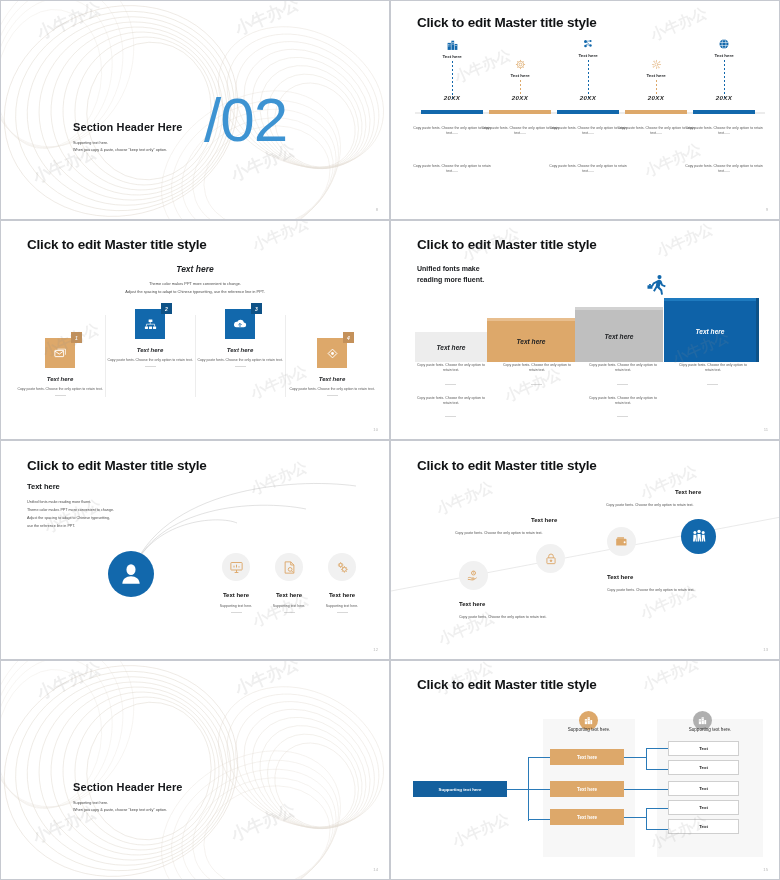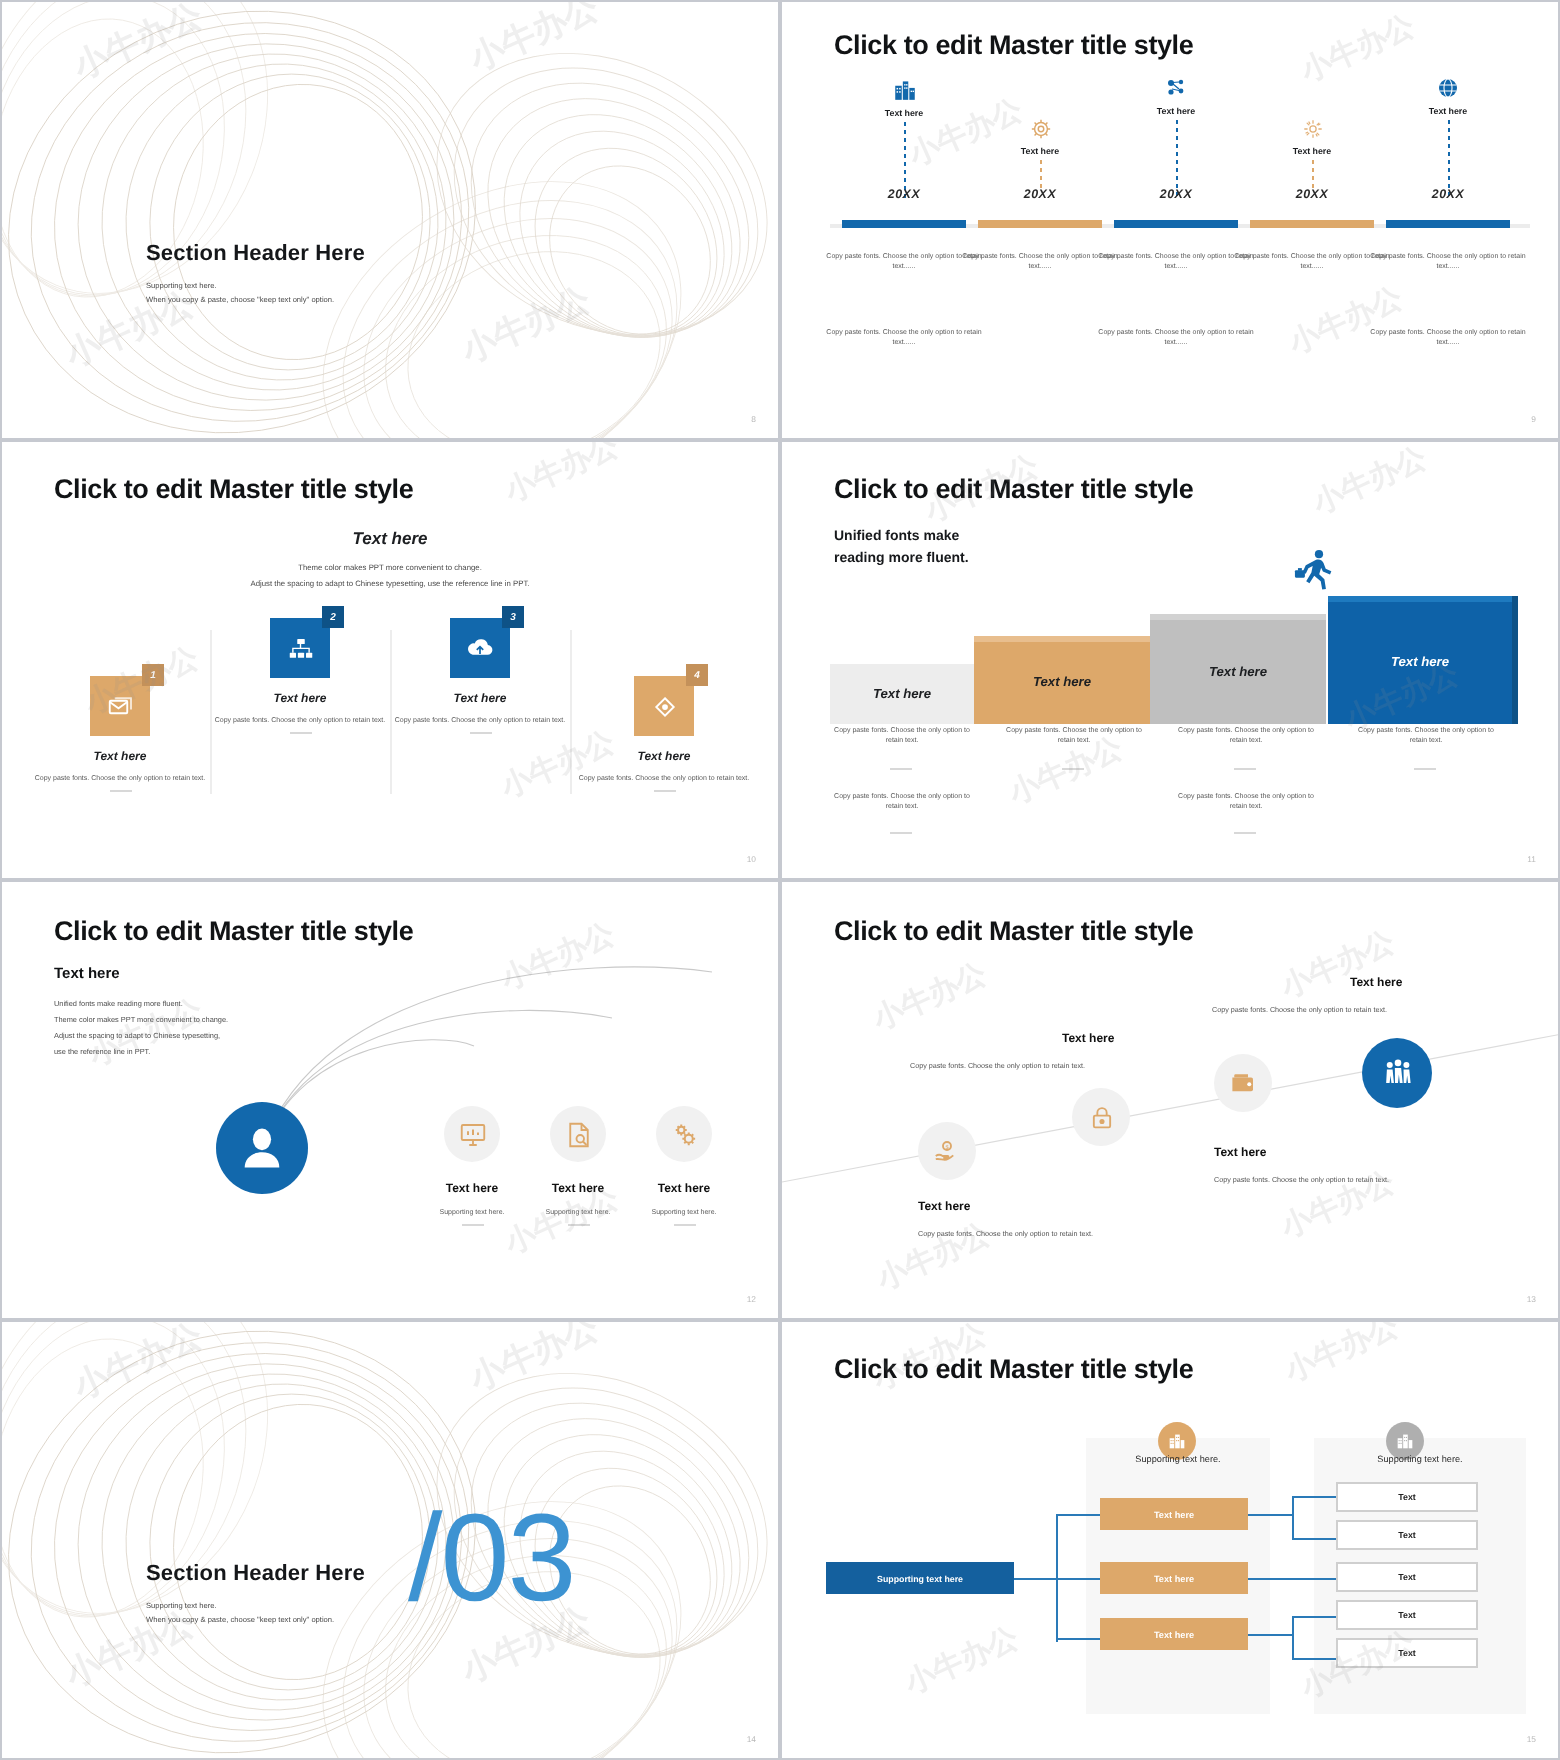--- a/index.html
+++ b/index.html
@@ -222,20 +222,21 @@
       <div class="wm" style="left:34px; top:8px; transform:rotate(-24deg);">小牛办公</div>
       <div class="wm" style="left:232px; top:4px; transform:rotate(-24deg);">小牛办公</div>
       <div class="wm" style="left:30px; top:152px; transform:rotate(-24deg);">小牛办公</div>
       <div class="wm" style="left:228px; top:150px; transform:rotate(-24deg);">小牛办公</div>
     </div>
     <div class="sec-title">Section Header Here</div>
     <div class="sec-sub">
       <div>Supporting text here.</div>
       <div>When you copy &amp; paste, choose "keep text only" option.</div>
     </div>
+    <div class="sec-num">/02</div>
     <div class="pagenum">8</div>
   </div>
 
   <div class="slide">
     <div class="master-title" style="left:26px; top:14px;">Click to edit Master title style</div>
 
     <div class="tl-axis"></div>
     <div class="tl-seg" style="left:30px;  width:62px; background:#1268AC;"></div>
     <div class="tl-seg" style="left:98px;  width:62px; background:#DDA86A;"></div>
     <div class="tl-seg" style="left:166px; width:62px; background:#1268AC;"></div>
@@ -655,21 +656,20 @@
       <div class="wm" style="left:34px; top:8px; transform:rotate(-24deg);">小牛办公</div>
       <div class="wm" style="left:232px; top:4px; transform:rotate(-24deg);">小牛办公</div>
       <div class="wm" style="left:30px; top:152px; transform:rotate(-24deg);">小牛办公</div>
       <div class="wm" style="left:228px; top:150px; transform:rotate(-24deg);">小牛办公</div>
     </div>
     <div class="sec-title">Section Header Here</div>
     <div class="sec-sub">
       <div>Supporting text here.</div>
       <div>When you copy &amp; paste, choose "keep text only" option.</div>
     </div>
-    <div class="sec-num">/03</div>
     <div class="pagenum">14</div>
   </div>
 
   <div class="slide">
     <div class="master-title" style="left:26px; top:16px;">Click to edit Master title style</div>
 
     <div class="fc-panel" style="left:152px; top:58px; width:92px; height:138px;"></div>
     <div class="fc-panel" style="left:266px; top:58px; width:106px; height:138px;"></div>
 
     <div class="fc-icon" style="left:188px; top:50px; background:#DDA86A;">

